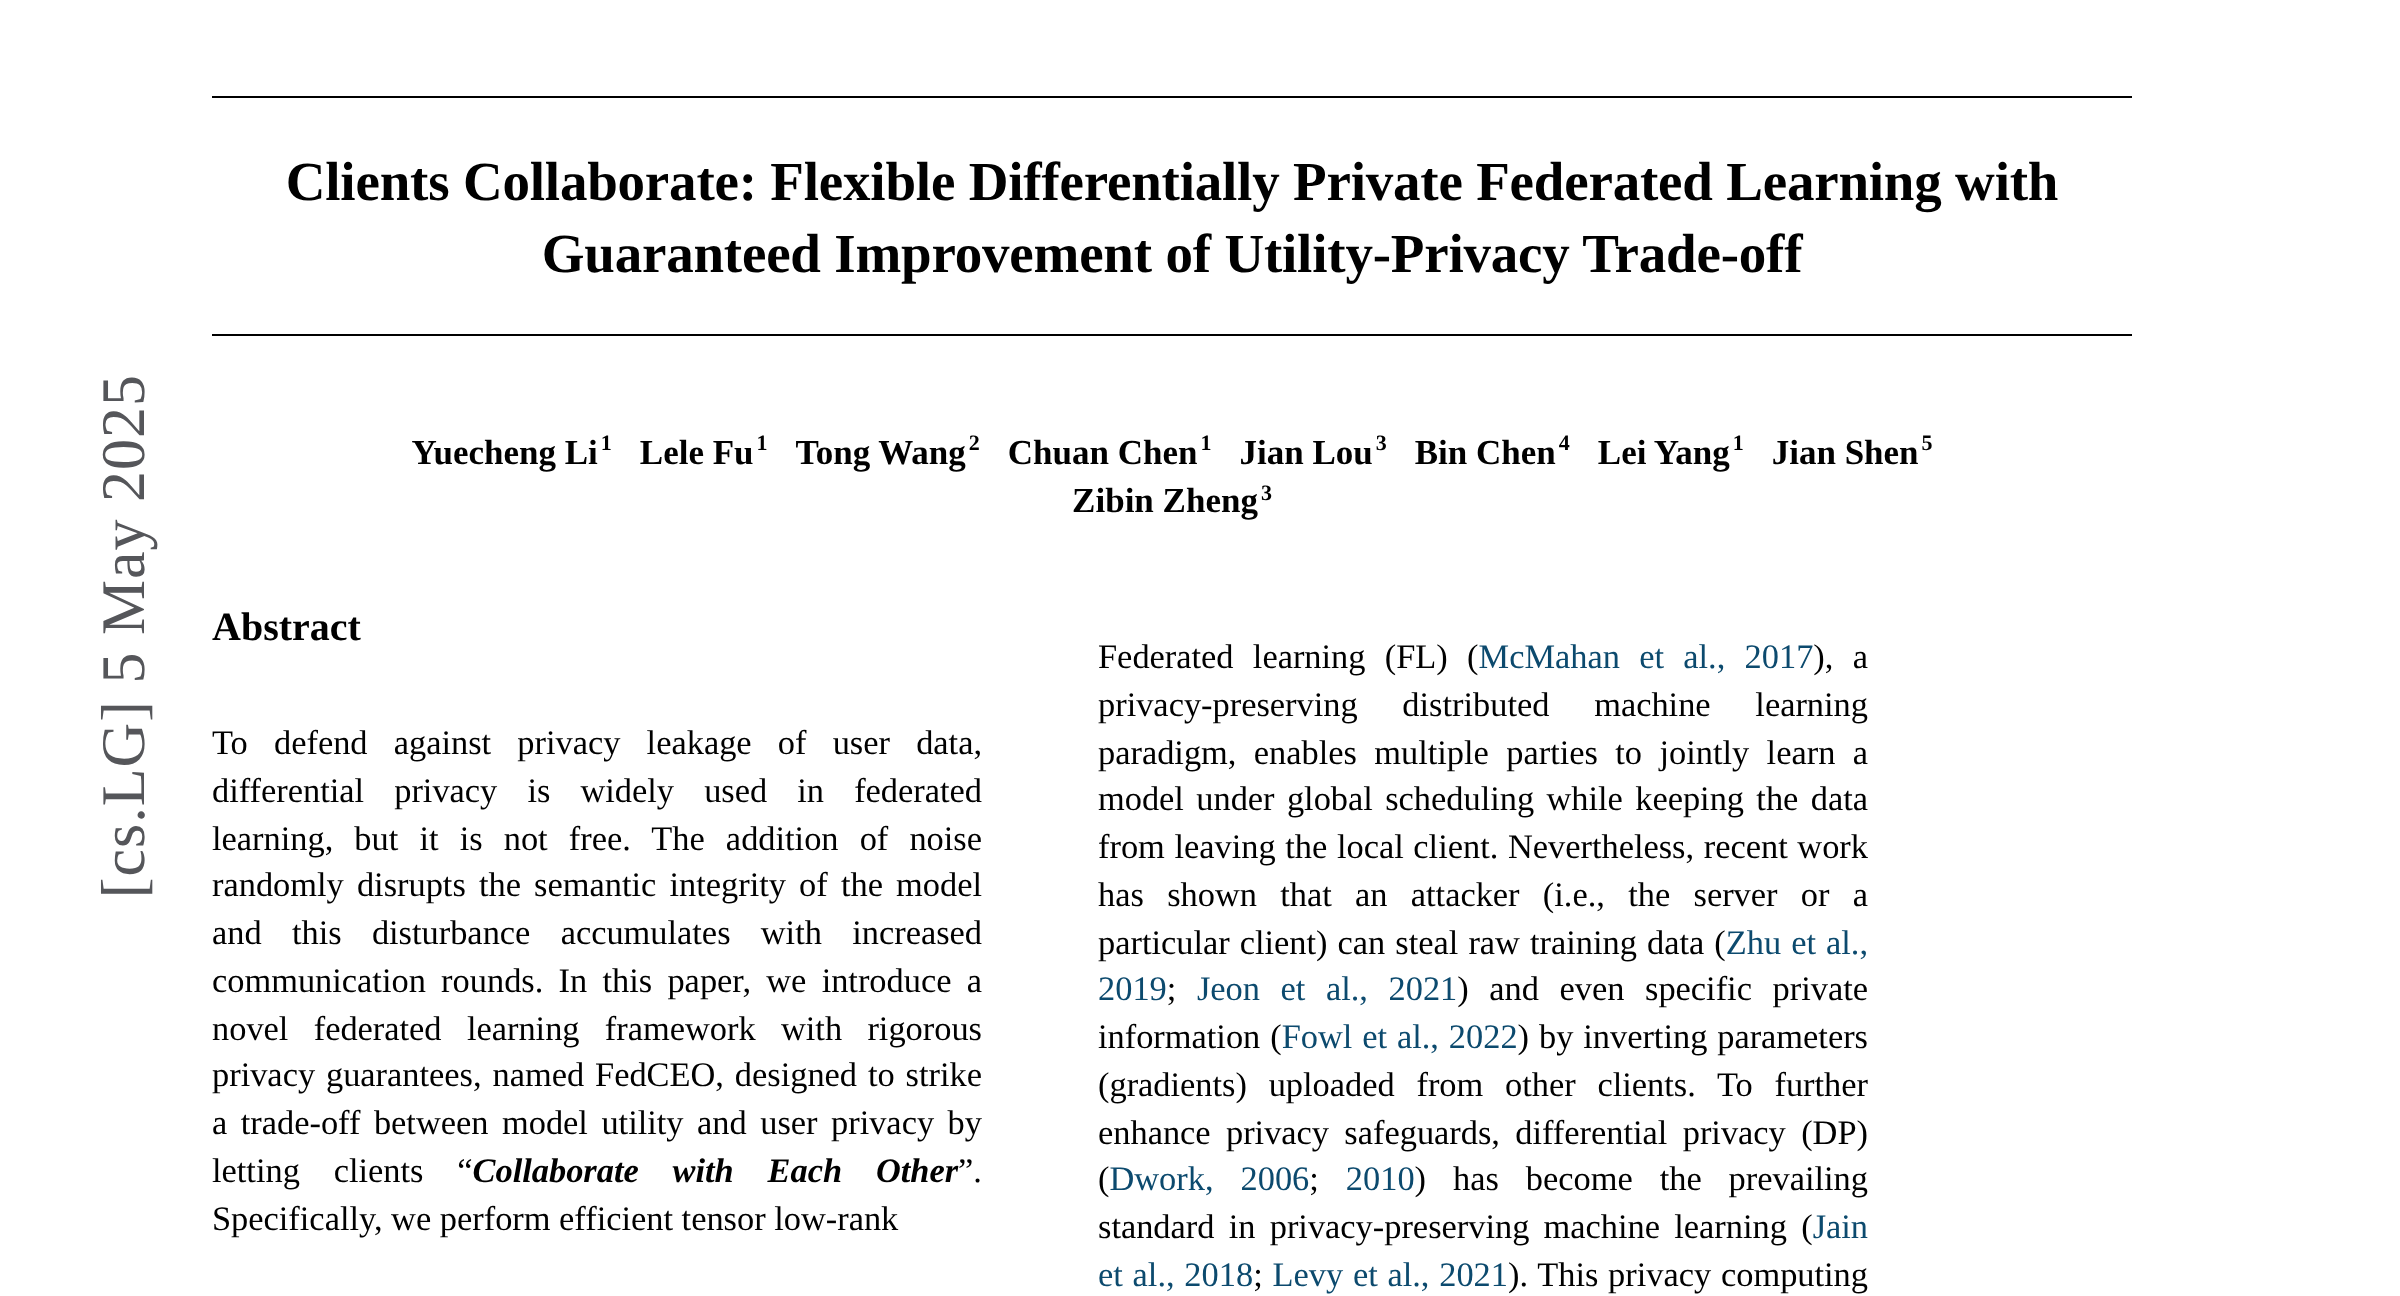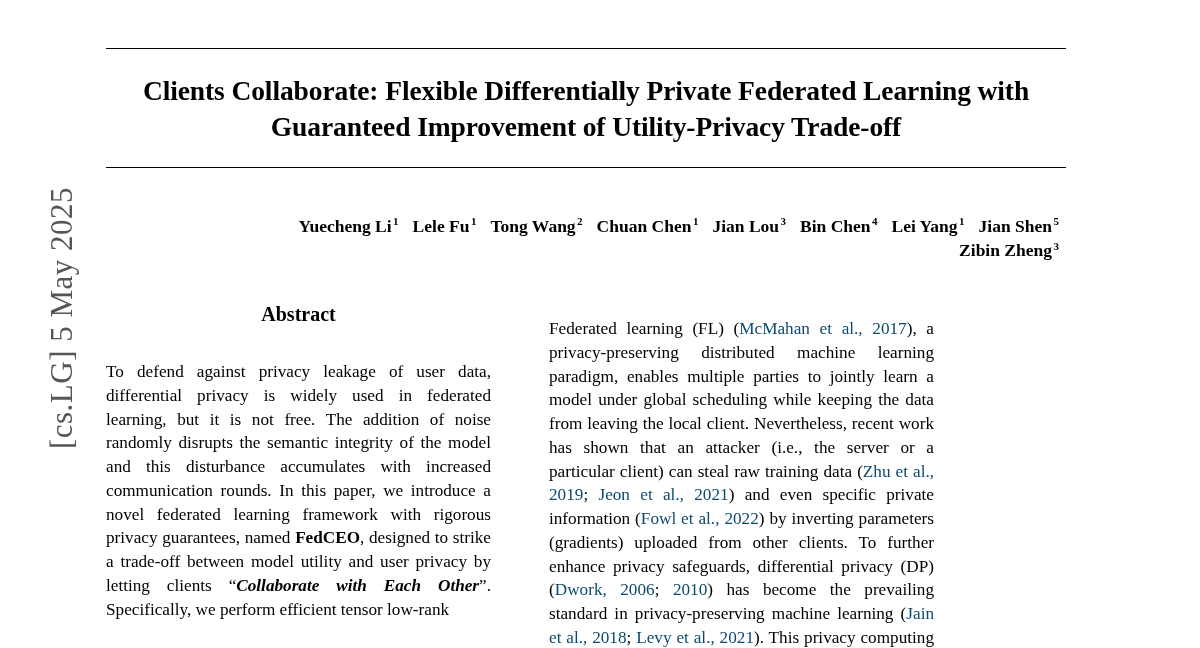--- a/index.html
+++ b/index.html
@@ -51,21 +51,21 @@
     text-align: center;
     font-weight: bold;
     font-size: 27.5px;
     line-height: 1.32;
     margin: 24px 8px 0 8px;
     letter-spacing: -0.1px;
   }
 
   .authors {
     margin-top: 46px;
-    text-align: right;
+    text-align: center;
     font-weight: bold;
     font-size: 17.5px;
     line-height: 1.42;
   }
   .authors .au {
     white-space: nowrap;
     margin: 0 7px;
   }
   .authors sup {
     font-size: 11px;
@@ -82,42 +82,41 @@
   .col {
     width: 385px;
   }
 
   .sec-head {
     font-weight: bold;
     font-size: 20px;
     margin: 0 0 0 0;
   }
   .abs-head {
-    text-align: center;
   }
 
   .body-text {
     font-size: 17.2px;
     line-height: 1.38;
     text-align: justify;
     -webkit-hyphens: auto;
     hyphens: auto;
   }
   .abs-body {
     margin-top: 34px;
   }
   .intro-body {
     margin-top: 14px;
   }
   .body-text p {
     margin: 0;
     text-indent: 0;
   }
   .lnk { color: #0c4a6e; }
-  .b { font-weight: bold; }
+  .b { font-weight: normal; }
   .bi { font-weight: bold; font-style: italic; font-family: Liberation Serif, serif; }
 </style>
 </head>
 <body>
 
 <div class="arxiv-stamp">[cs.LG]  5 May 2025</div>
 
 <div class="page">
 
   <div class="rule rule-top"></div>

